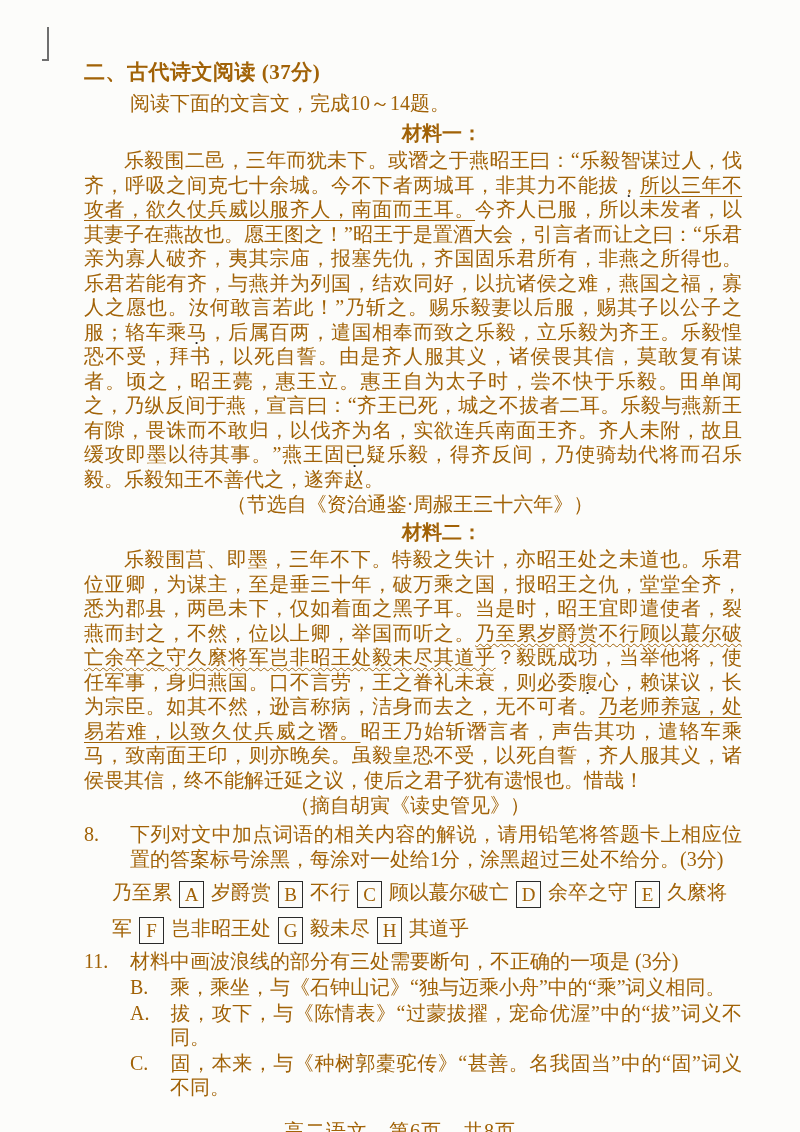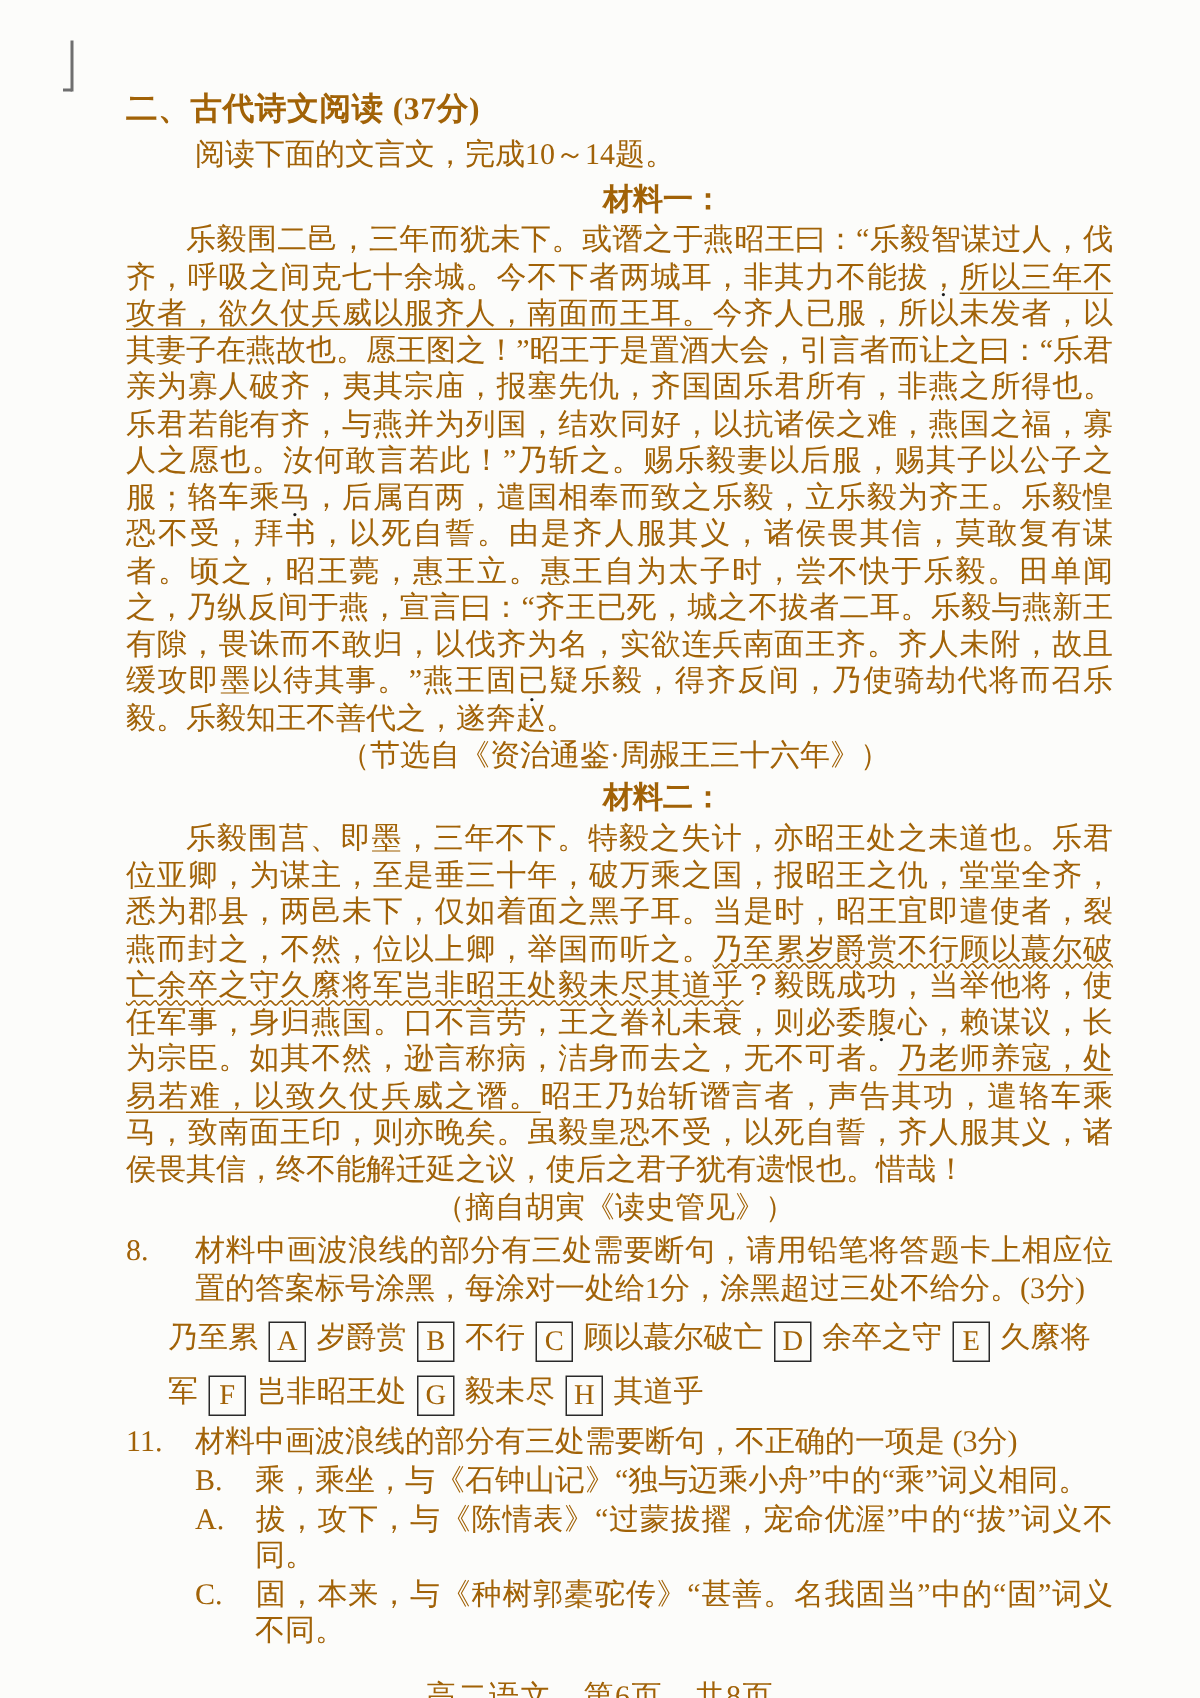--- a/index.html
+++ b/index.html
@@ -46,21 +46,21 @@
     <div class="mat-label">材料一：</div>
     <div class="para"><span>乐毅围二邑，三年而犹未下。或谮之于燕昭王曰：“乐毅智谋过人，伐齐，呼吸之间克七十余城。今不下者两城耳，非其力不能</span><span class="dotted">拔</span><span>，</span><span class="u-solid">所以三年不攻者，欲久仗兵威以服齐人，南面而王耳。</span><span>今齐人已服，所以未发者，以其妻子在燕故也。愿王图之！”昭王于是置酒大会，引言者而让之曰：“乐君亲为寡人破齐，夷其宗庙，报塞先仇，齐国固乐君所有，非燕之所得也。乐君若能有齐，与燕并为列国，结欢同好，以抗诸侯之难，燕国之福，寡人之愿也。汝何敢言若此！”乃斩之。赐乐毅妻以后服，赐其子以公子之服；辂车</span><span class="dotted">乘</span><span>马，后属百两，遣国相奉而致之乐毅，立乐毅为齐王。乐毅惶恐不受，拜书，以死自誓。由是齐人服其义，诸侯畏其信，莫敢复有谋者。顷之，昭王薨，惠王立。惠王自为太子时，尝不快于乐毅。田单闻之，乃纵反间于燕，宣言曰：“齐王已死，城之不拔者二耳。乐毅与燕新王有隙，畏诛而不敢归，以伐齐为名，实欲连兵南面王齐。齐人未附，故且缓攻即墨以待其事。”燕王</span><span class="dotted">固</span><span>已疑乐毅，得齐反间，乃使骑劫代将而召乐毅。乐毅知王不善代之，遂奔赵。</span></div>
     <div class="source">（节选自《资治通鉴·周赧王三十六年》）</div>
 
     <div class="mat-label">材料二：</div>
     <div class="para"><span>乐毅围莒、即墨，三年不下。特毅之失计，亦昭王处之未道也。乐君位亚卿，为谋主，至是垂三十年，破万乘之国，报昭王之仇，堂堂全齐，悉为郡县，两邑未下，仅如着面之黑子耳。当是时，昭王宜即遣使者，裂燕而封之，不然，位以上卿，举国而听之。</span><span class="u-wavy">乃至累岁爵赏不行顾以蕞尔破亡余卒之守久縻将军岂非昭王处毅未尽其道乎</span><span>？毅既成功，当举他将，使任军事，身归燕国。口不言劳，王之眷礼未衰，则必</span><span class="dotted">委</span><span>腹心，赖谋议，长为宗臣。如其不然，逊言称病，洁身而去之，无不可者。</span><span class="u-solid">乃老师养寇，处易若难，以致久仗兵威之谮。</span><span>昭王乃始斩谮言者，声告其功，遣辂车乘马，致南面王印，则亦晚矣。虽毅皇恐不受，以死自誓，齐人服其义，诸侯畏其信，终不能解迁延之议，使后之君子犹有遗恨也。惜哉！</span></div>
     <div class="source">（摘自胡寅《读史管见》）</div>
 
     <div class="q">
       <span class="q-num">8.</span>
-      <span>材料中画波浪线的部分有三处需要断句，请用铅笔将答题卡上相应位置的答案标号涂黑，每涂对一处给1分，涂黑超过三处不给分。(3分)</span>
+      <span>下列对文中加点词语的相关内容的解说，请用铅笔将答题卡上相应位置的答案标号涂黑，每涂对一处给1分，涂黑超过三处不给分。(3分)</span>
     </div>
     <div class="seg-line"><span>乃至累</span><span class="abox">A</span><span>岁爵赏</span><span class="abox">B</span><span>不行</span><span class="abox">C</span><span>顾以蕞尔破亡</span><span class="abox">D</span><span>余卒之守</span><span class="abox">E</span><span>久縻将军</span><span class="abox">F</span><span>岂非昭王处</span><span class="abox">G</span><span>毅未尽</span><span class="abox">H</span><span>其道乎</span></div>
 
     <div class="q">
       <span class="q-num">11.</span>
       <span>材料中画波浪线的部分有三处需要断句，不正确的一项是 (3分)</span>
     </div>
     <div class="option"><span class="opt-label">B.</span><span>乘，乘坐，与《石钟山记》“独与迈乘小舟”中的“乘”词义相同。</span></div>
     <div class="option"><span class="opt-label">A.</span><span>拔，攻下，与《陈情表》“过蒙拔擢，宠命优渥”中的“拔”词义不同。</span></div>
     <div class="option"><span class="opt-label">C.</span><span>固，本来，与《种树郭橐驼传》“甚善。名我固当”中的“固”词义不同。</span></div>

